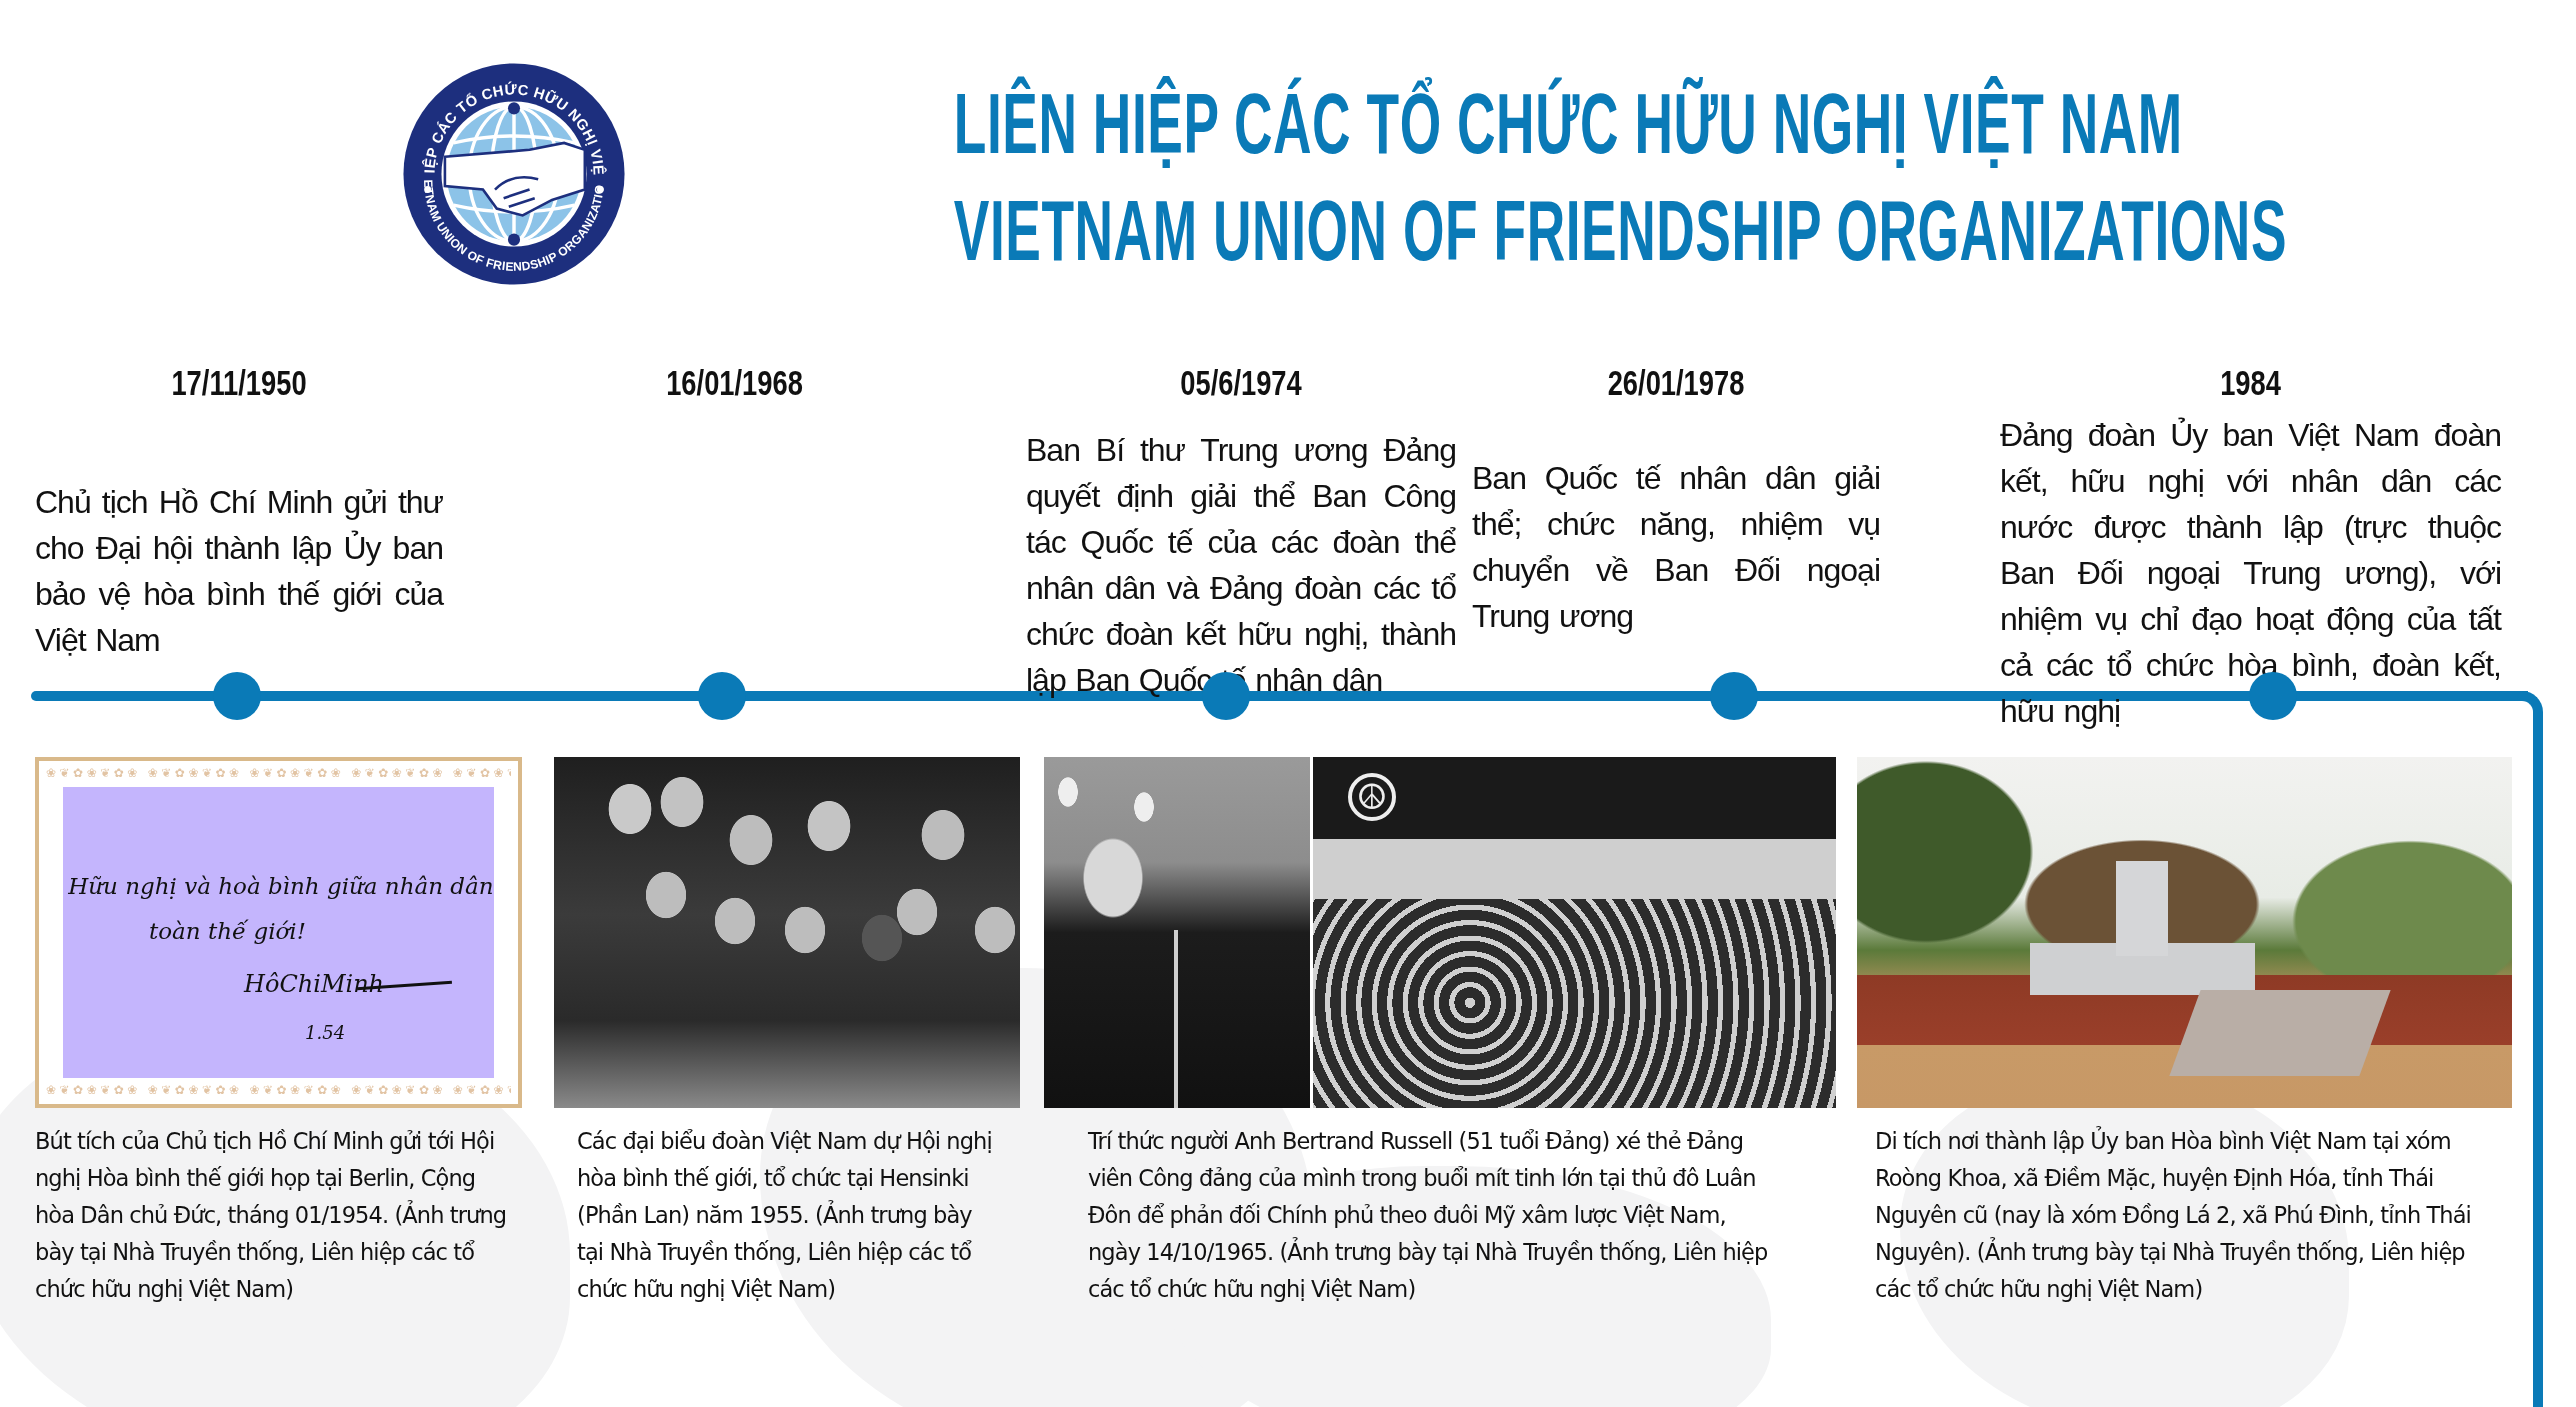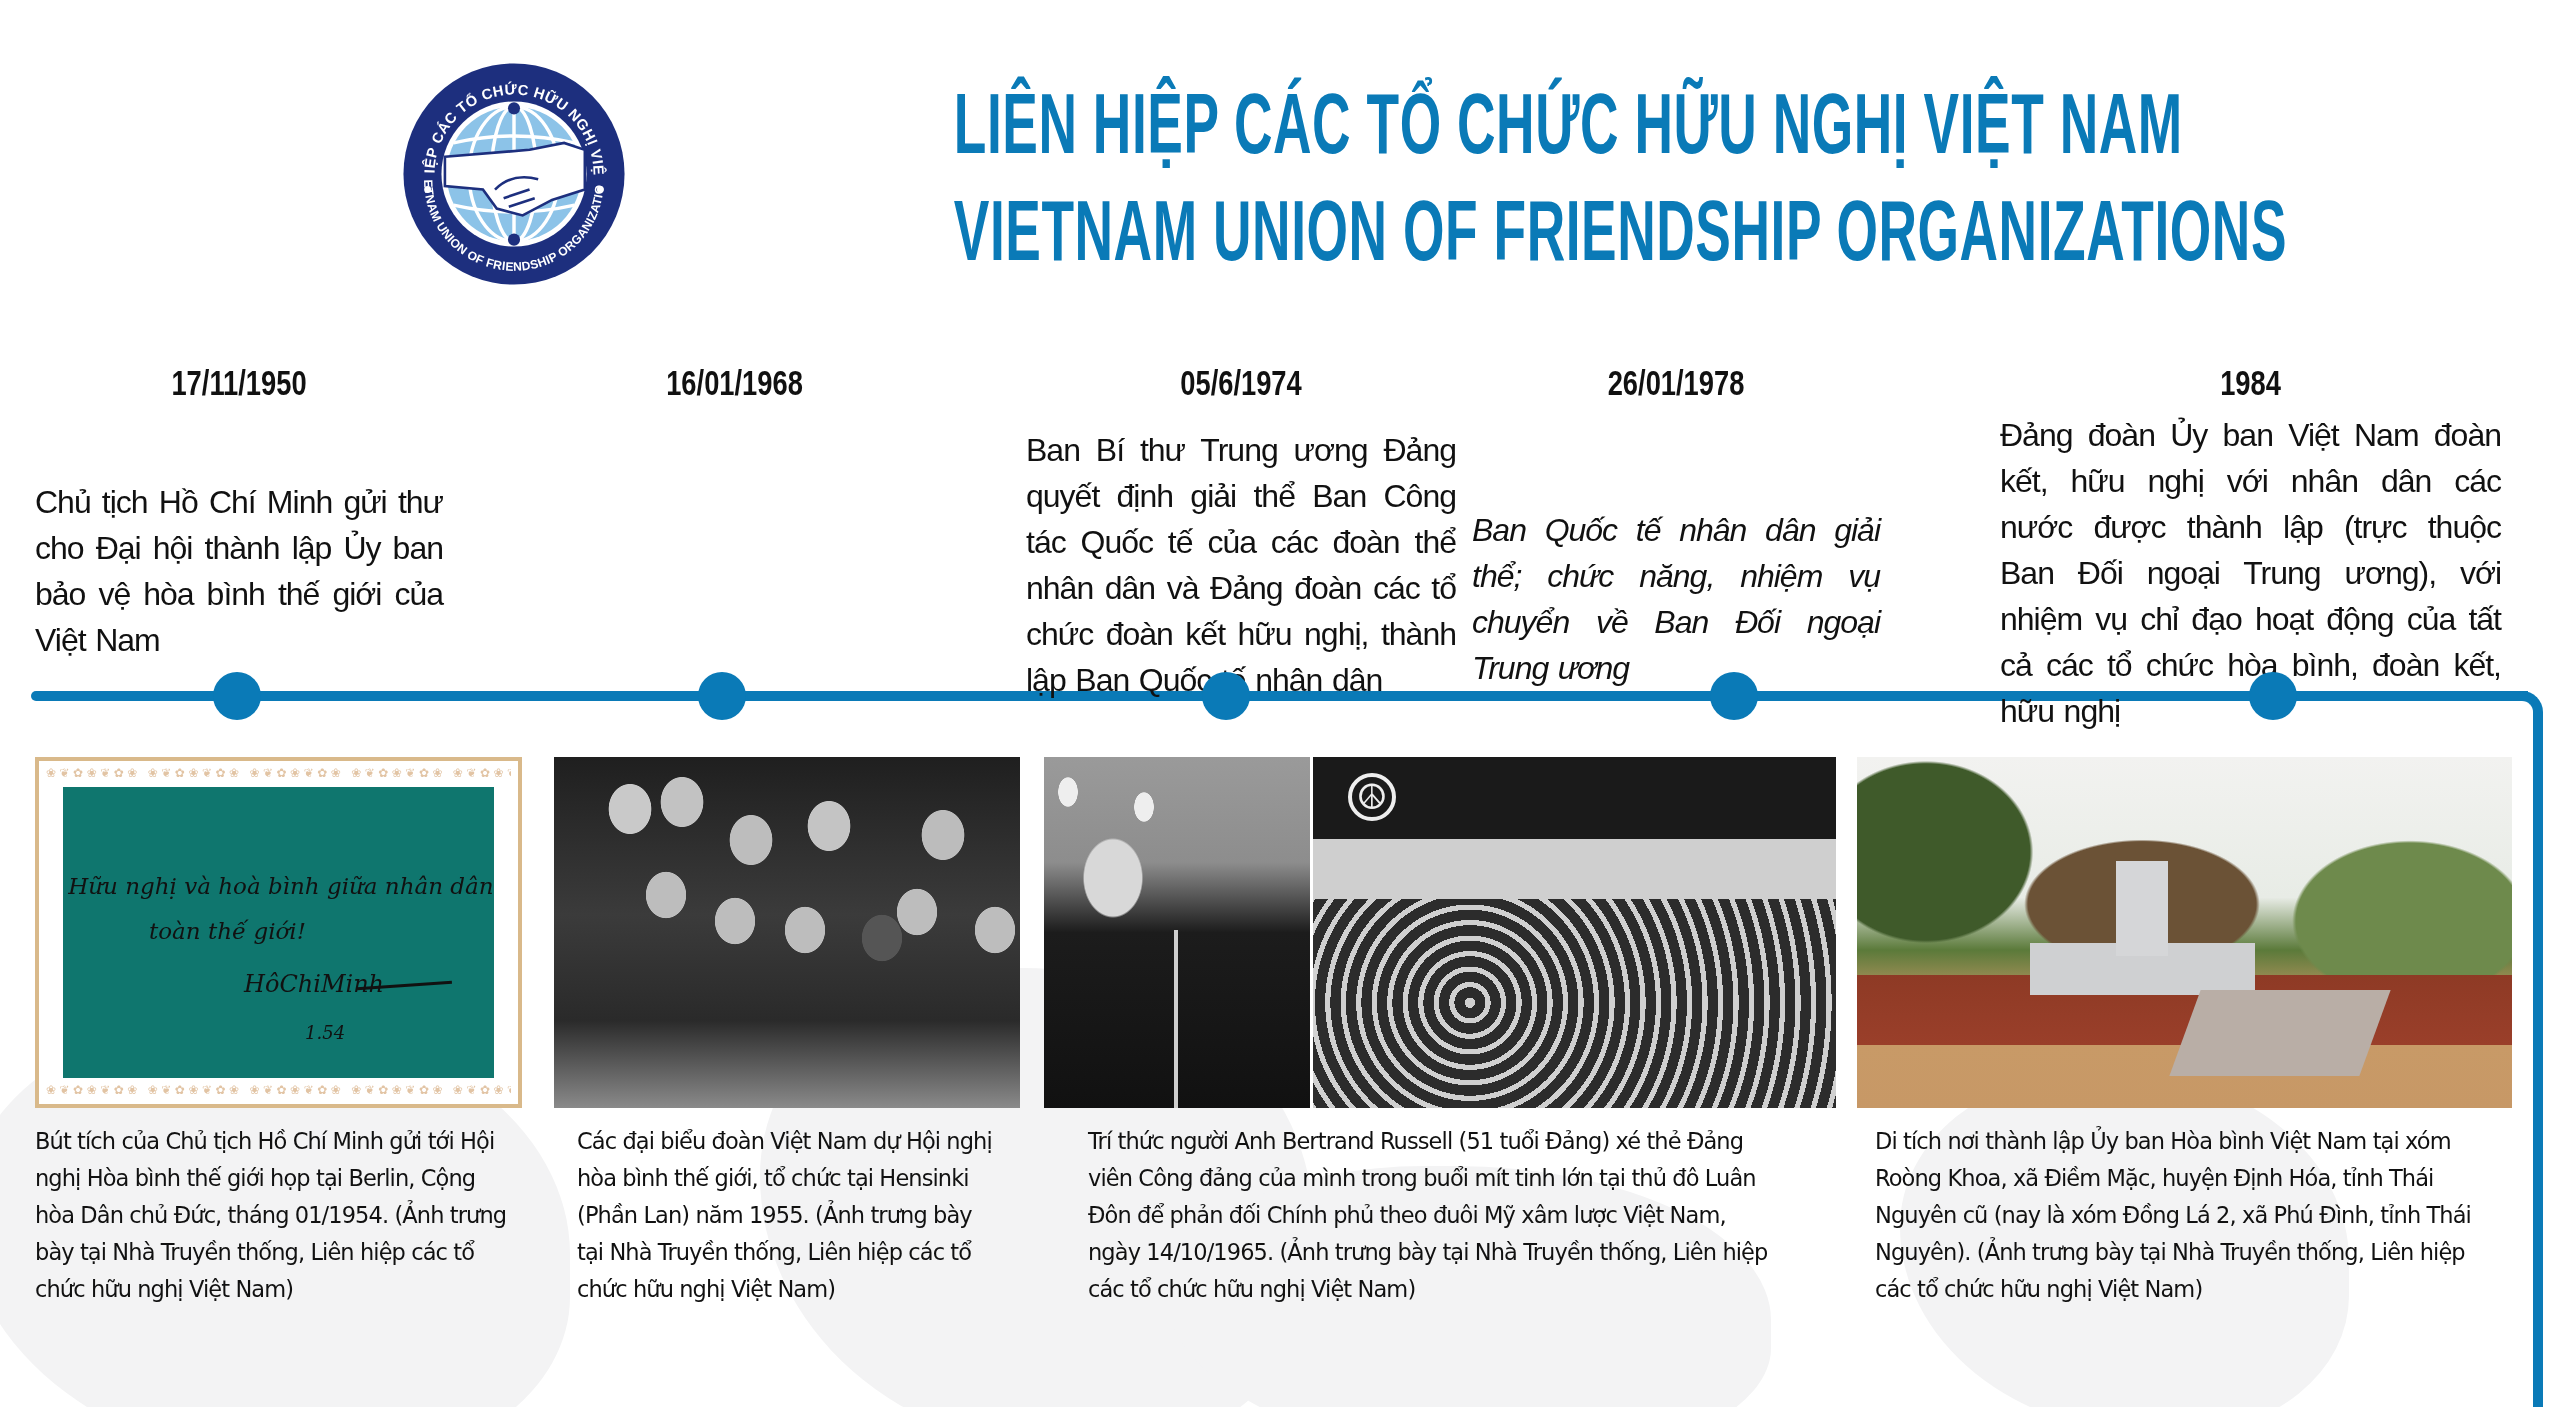--- a/index.html
+++ b/index.html
@@ -32,21 +32,21 @@
              border-radius: 5.2px 0 0 5.2px; z-index: 1; }
   .tl-corner { position: absolute; left: 2505px; top: 691px; width: 38px; height: 52px;
                border-top: 10.4px solid #0a7ab7; border-right: 10.4px solid #0a7ab7; border-top-right-radius: 21px;
                box-sizing: border-box; z-index: 1; }
   .tl-vert { position: absolute; left: 2533px; top: 726px; width: 10.4px; height: 682px; background: #0a7ab7; z-index: 1; }
   .dot { position: absolute; top: 672px; width: 48px; height: 48px; border-radius: 50%; background: #0a7ab7; z-index: 2; }
 
   
   .photo { position: absolute; top: 757px; height: 351px; overflow: hidden; z-index: 2; }
   .photo-letter { left: 35px; width: 487px; border: 4.3px solid #d9b98a; background: #fff; box-sizing: border-box; }
-  .photo-letter .inner { position: absolute; left: 24px; top: 26px; right: 24px; bottom: 26px; background: #0f766e; }
+  .photo-letter .inner { position: absolute; left: 24px; top: 26px; right: 24px; bottom: 26px; background: #c4b5fd; }
   .photo-letter .orn { position: absolute; left: 7px; right: 7px; height: 15.5px; color: #e2c4a4; font-size: 12px;
                        letter-spacing: 3.5px; overflow: hidden; white-space: nowrap; text-align: center; }
   .script { position: absolute; font-family: "DejaVu Serif", serif; font-style: italic; color: #111; white-space: nowrap; }
 
   .photo-bw { background: linear-gradient(180deg, #2e2e2e 0%, #4a4a4a 40%, #6a6a6a 70%, #3a3a3a 100%); }
   .photo-group { left: 554px; width: 466px;
      background:
        radial-gradient(ellipse 35px 41px at 76px 52px, #c9c9c9 60%, transparent 62%),
        radial-gradient(ellipse 35px 41px at 128px 45px, #c2c2c2 60%, transparent 62%),
        radial-gradient(ellipse 35px 41px at 197px 83px, #bdbdbd 60%, transparent 62%),
@@ -142,21 +142,21 @@
 </div>
 <div class="event" style="left:521px;width:427px;">
   <div class="date">16/01/1968</div>
 </div>
 <div class="event" style="left:1026px;width:430px;">
   <div class="date">05/6/1974</div>
   <div class="desc" style="margin-top:24px;">Ban Bí thư Trung ương Đảng quyết định giải thể Ban Công tác Quốc tế của các đoàn thể nhân dân và Đảng đoàn các tổ chức đoàn kết hữu nghị, thành lập Ban Quốc tế nhân dân</div>
 </div>
 <div class="event" style="left:1472px;width:408px;">
   <div class="date">26/01/1978</div>
-  <div class="desc" style="margin-top:104px;font-style:italic;">Ban Quốc tế nhân dân giải thể; chức năng, nhiệm vụ chuyển về Ban Đối ngoại Trung ương</div>
+  <div class="desc" style="margin-top:52px;">Ban Quốc tế nhân dân giải thể; chức năng, nhiệm vụ chuyển về Ban Đối ngoại Trung ương</div>
 </div>
 <div class="event" style="left:2000px;width:501px;">
   <div class="date">1984</div>
   <div class="desc" style="margin-top:8.6px;">Đảng đoàn Ủy ban Việt Nam đoàn kết, hữu nghị với nhân dân các nước được thành lập (trực thuộc Ban Đối ngoại Trung ương), với nhiệm vụ chỉ đạo hoạt động của tất cả các tổ chức hòa bình, đoàn kết, hữu nghị</div>
 </div>
 
 <div class="tl-line"></div>
 <div class="tl-corner"></div>
 <div class="tl-vert"></div>
 <div class="dot" style="left:213px;"></div>

